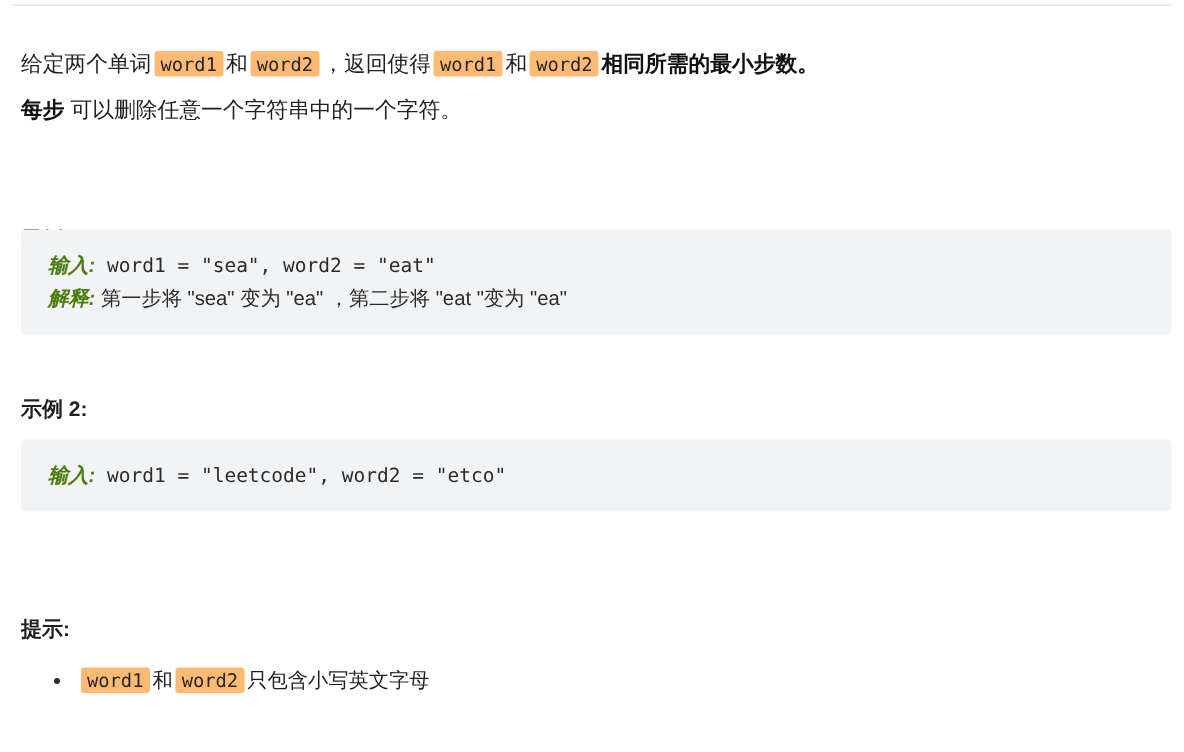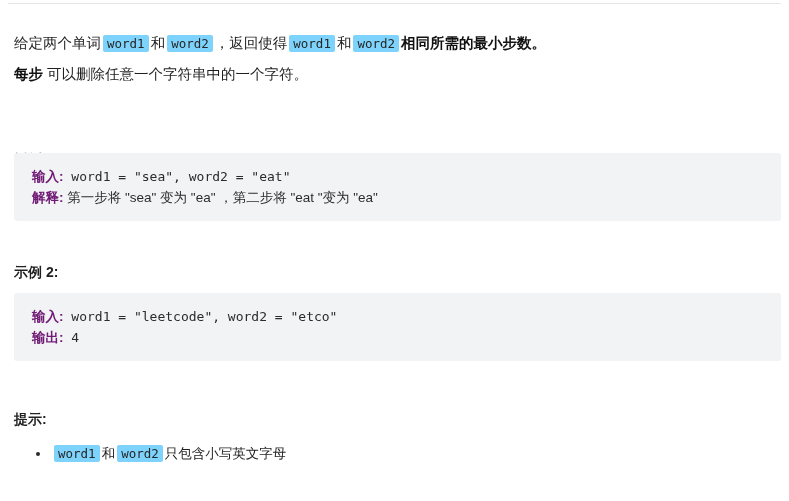--- a/index.html
+++ b/index.html
@@ -51,21 +51,21 @@
   }
   .p-intro  { top: 17px; }
   .p-step   { top: 48px; }
 
   .bold { font-weight: bold; color: #111; }
 
   
   code.chip {
     font-family: "DejaVu Sans Mono", "Liberation Mono", monospace;
     font-size: 12.5px;
-    background: #7dd3fc;
+    background: #fdba74;
     color: #262626;
     padding: 1px 4px;
     border-radius: 2px;
     margin: 0 2px;
     white-space: pre;
   }
 
   
   .heading {
     position: absolute;
@@ -93,22 +93,23 @@
     line-height: 21px;
     color: #2b2b2b;
   }
   .cb-1 { top: 153px; }
   .cb-2 { top: 293px; }
 
   .codeblock .line { white-space: pre; }
   .codeblock .lbl {
     font-family: "Liberation Sans", "DejaVu Sans", sans-serif;
     font-weight: bold;
-    color: #701a75;
+    color: #4d7c0f;
     font-size: 13.5px;
+    font-style: italic;
   }
   .codeblock .cn {
     font-family: "Liberation Sans", "DejaVu Sans", sans-serif;
     font-size: 13.5px;
     color: #2b2b2b;
   }
 
   
   .hint-list {
     position: absolute;
@@ -171,21 +172,20 @@
 
     <div class="codeblock cb-1">
       <div class="line"><span class="lbl">输入:</span><span> word1 = "sea", word2 = "eat"</span></div>
       <div class="line"><span class="lbl">解释:</span><span class="cn"> 第一步将 "sea" 变为 "ea" ，第二步将 "eat "变为 "ea"</span></div>
     </div>
 
     <div class="heading h-ex2">示例 2:</div>
 
     <div class="codeblock cb-2">
       <div class="line"><span class="lbl">输入:</span><span> word1 = "leetcode", word2 = "etco"</span></div>
-      <div class="line"><span class="lbl">输出:</span><span> 4</span></div>
     </div>
 
     <div class="heading h-hint">提示:</div>
 
     <ul class="hint-list">
       <li><code class="chip">word1</code><span class="cn-text">和</span><code class="chip">word2</code><span class="cn-text">只包含小写英文字母</span></li>
     </ul>
 
   </div>
 

